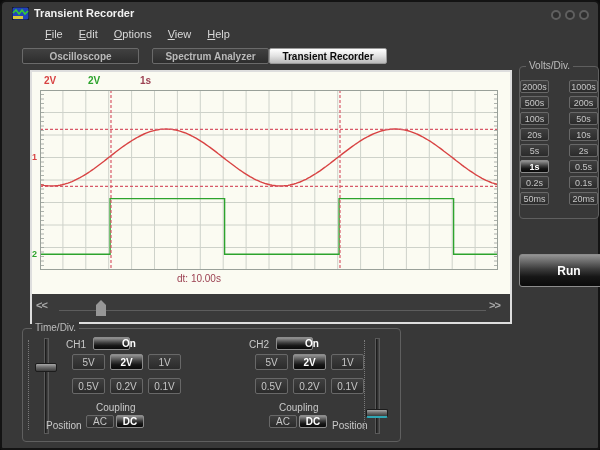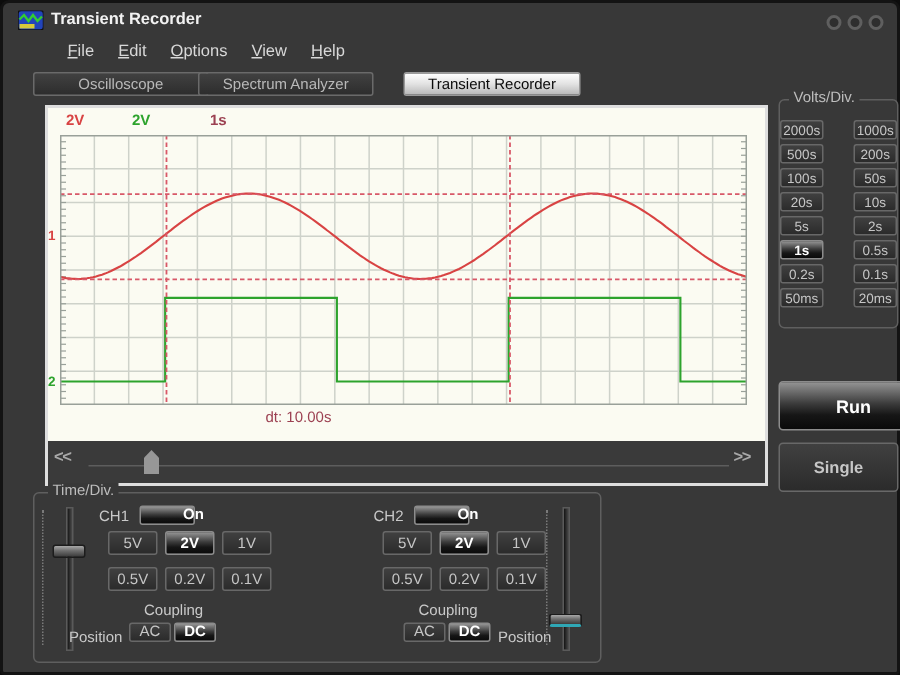--- a/index.html
+++ b/index.html
@@ -10,21 +10,21 @@
   .titlebar{position:absolute;left:0;top:0;right:0;height:22px;}
   .title-text{position:absolute;left:32px;top:5px;color:#f2f2f2;font-size:11px;font-weight:bold;}
   .winbtn{position:absolute;top:8px;width:10px;height:10px;border-radius:50%;background:#2e2e2e;border:2px solid #5f5f5f;box-sizing:border-box;}
   
   .menubar{position:absolute;left:0;top:24px;height:18px;display:flex;margin-left:35px;}
   .menu-item{display:inline-block;padding:2px 8px;color:#d8d8d8;font-size:11px;cursor:default;}
   .menu-item::first-letter{text-decoration:underline;}
   
   .tab{position:absolute;top:46px;height:16px;box-sizing:border-box;display:flex;align-items:center;justify-content:center;
        background:linear-gradient(180deg,#414141,#2d2d2d);border:1px solid #6a6a6a;border-radius:2px;
-       color:#b9b9b9;font-size:10px;font-weight:normal;}
+       color:#b9b9b9;font-size:10px;font-weight:bold;}
   .tab.selected{background:linear-gradient(180deg,#ffffff,#e2e2e2 50%,#b9b9b9);color:#0a0a0a;border-color:#999;}
   
   .scopeframe{position:absolute;left:28px;top:68px;width:482px;height:254px;border:2px solid #dedede;background:#fbfbf2;box-sizing:border-box;}
   .scope-label{position:absolute;font-size:10px;font-weight:bold;}
   .scrollrow{position:absolute;left:30px;top:292px;width:478px;height:28px;background:#3a3a3a;}
   .chev{position:absolute;top:297px;color:#a8a8a8;font-size:11px;font-weight:bold;letter-spacing:-1px;cursor:default;}
   .scroll-track{position:absolute;top:308px;height:1px;background:#5d5d5d;}
   .scroll-thumb{position:absolute;top:298px;width:10px;height:16px;background:#979797;
                 clip-path:polygon(50% 0%,100% 32%,100% 100%,0% 100%,0% 32%);}
   
@@ -71,21 +71,21 @@
 
     <div class="menubar">
       <span class="menu-item">File</span>
       <span class="menu-item">Edit</span>
       <span class="menu-item">Options</span>
       <span class="menu-item">View</span>
       <span class="menu-item">Help</span>
     </div>
 
     <div class="tab" style="left:20px;width:117px">Oscilloscope</div>
-    <div class="tab" style="left:130px;width:117px">Spectrum Analyzer</div>
+    <div class="tab" style="left:150px;width:117px">Spectrum Analyzer</div>
     <div class="tab selected" style="left:267px;width:118px">Transient Recorder</div>
 
     <div class="scopeframe"></div>
     <span class="scope-label" style="left:42px;top:73px;color:#d84343">2V</span>
     <span class="scope-label" style="left:86px;top:73px;color:#2da32d">2V</span>
     <span class="scope-label" style="left:138px;top:73px;color:#9c4152">1s</span>
 
     <svg id="scope-svg" class="abs" style="left:38px;top:88px" width="458" height="180" viewBox="0 0 458 180">
         <rect x="0" y="0" width="458" height="180" fill="#fbfbf2"></rect>
         <line x1="22.9" y1="0" x2="22.9" y2="180" stroke="#ced2ca" stroke-width="1"></line>
@@ -242,21 +242,20 @@
         <div class="btn tdbtn">0.1s</div>
       </div>
       <div class="tdrow">
         <div class="btn tdbtn">50ms</div>
         <div class="btn tdbtn">20ms</div>
       </div>
     </div>
     <span class="group-label" style="left:524px;top:58px">Volts/Div.</span>
 
     <div class="btn selected bigbtn" style="left:517px;top:252px;width:100px;height:33px">Run</div>
-    <div class="btn bigbtn" style="left:517px;top:293px;width:80px;height:33px;font-weight:bold;font-size:11px">Single</div>
 
     <div class="groupbox" style="left:20px;top:326px;width:377px;height:112px"></div>
     <span class="group-label" style="left:30px;top:320px">Time/Div.</span>
 
     <div class="slider-ticks" style="left:26px;top:338px;height:90px"></div>
     <div class="slider-track" style="left:42px;top:336px;height:96px"></div>
     <div class="slider-thumb" style="left:33px;top:361px"></div>
     <span class="lbl" style="left:64px;top:337px">CH1</span>
     <div class="btn selected onbtn" style="left:91px;top:335px">On</div>
     <div class="btn vbtn" style="left:55px;top:352px">5V</div>

